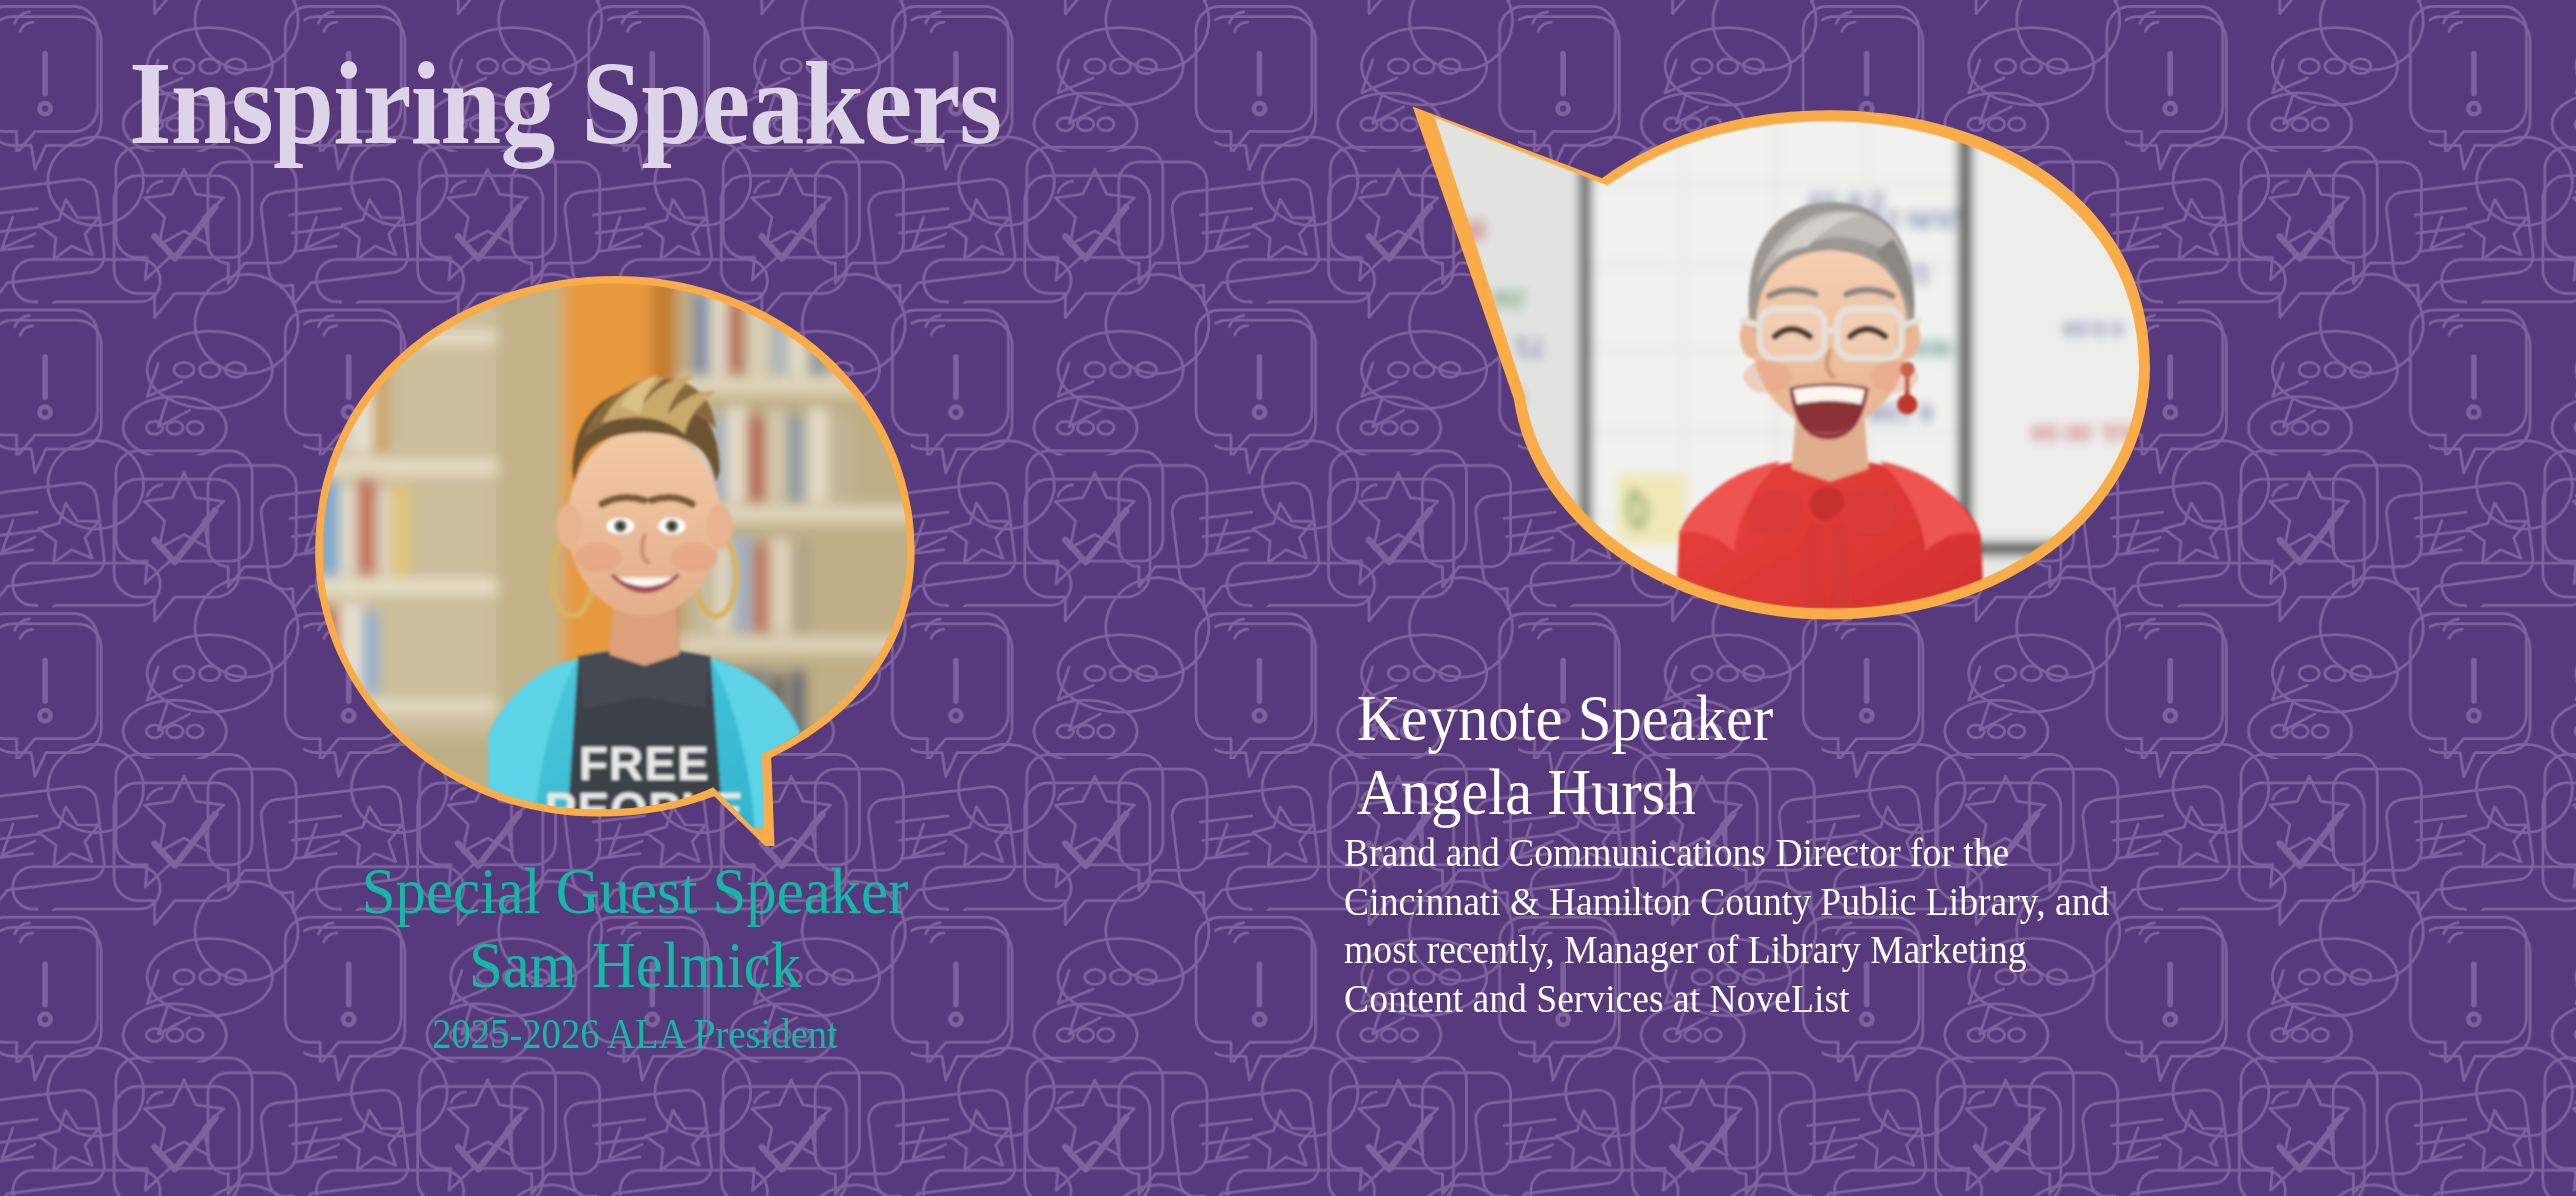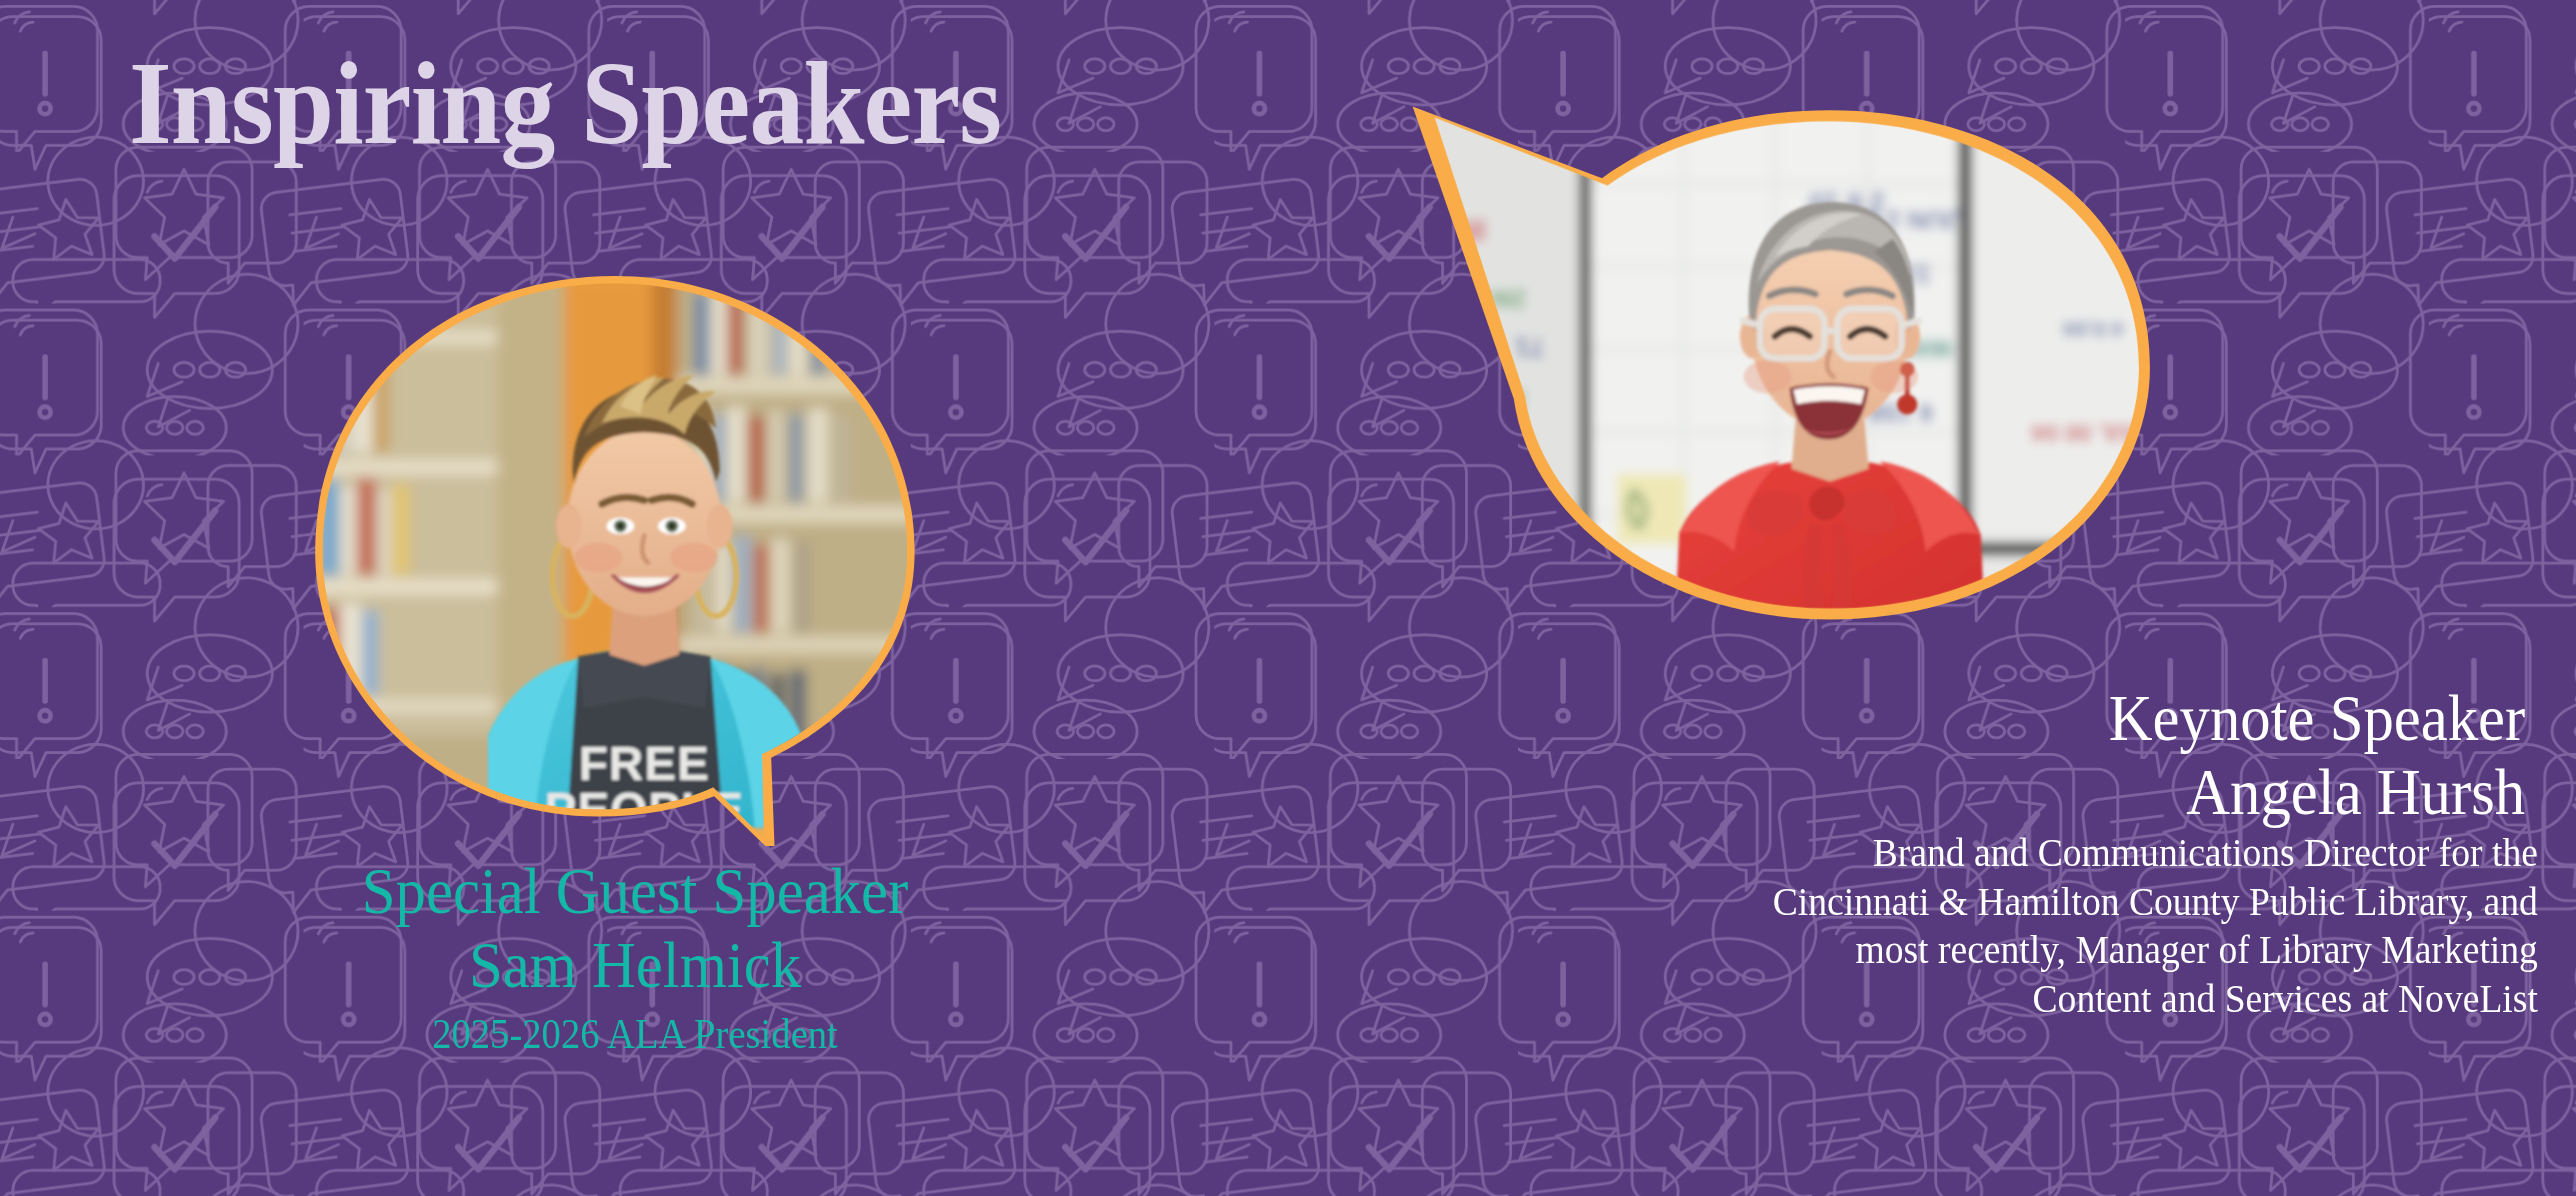--- a/index.html
+++ b/index.html
@@ -79,21 +79,21 @@
   #right-bubble-wrap{
     position:relative;
     width:920px;height:570px;
     margin-left:64px;
   }
   #right-bubble-svg{position:absolute;left:0;top:0;}
   #right-caption{
     position:absolute;
     left:0;top:580px;
     width:1270px;
-    text-align:right;
+    text-align:left;
     color:#FFFFFF;
   }
   .desc-line{
     font-family:"Liberation Serif", serif;
     font-size:40px;
     line-height:1.22;
     transform:scaleX(0.94);
     white-space:nowrap;
   }
 </style>

